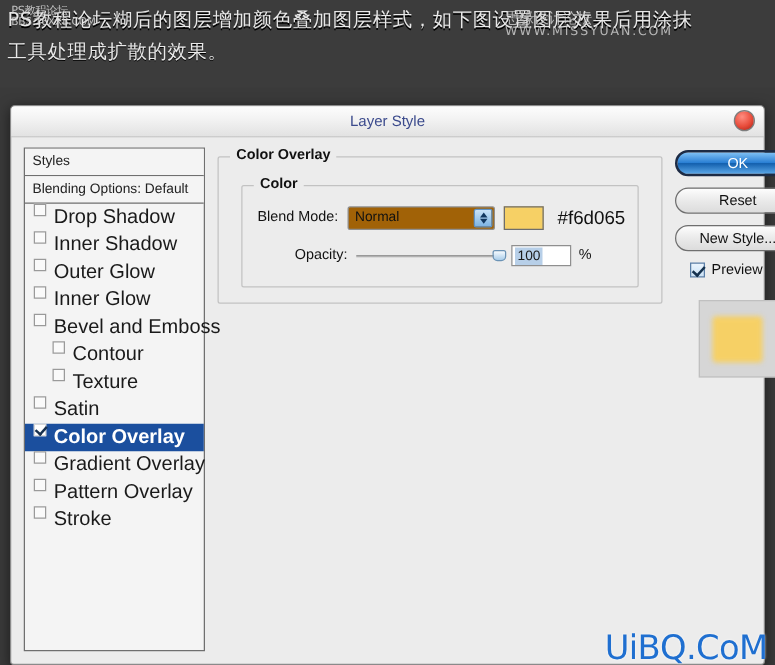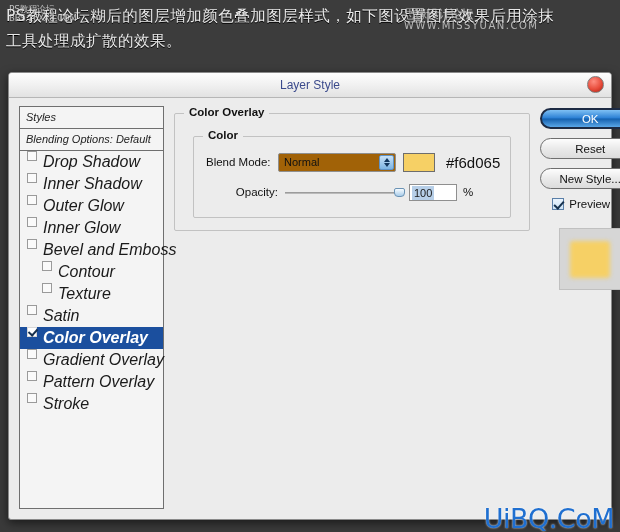--- a/index.html
+++ b/index.html
@@ -43,21 +43,21 @@
     position:absolute; left:404px; top:8px;
     font-family:"DejaVu Sans", sans-serif;
     color:#d5d5d5; opacity:.8;
     font-size:12px; line-height:12px;
     letter-spacing:-.5px;
   }
   .wm-kiss .l2{ font-size:10px; letter-spacing:1.5px; }
 
   
   .dlg{
-    position:absolute; left:8px; top:72px;
+    position:absolute; left:8px; top:84px;
     width:604px; height:448px;
     background:#ececec;
     border:1px solid #8a8a8a;
     border-radius:4px 4px 3px 3px;
     box-shadow:0 3px 10px rgba(0,0,0,.55);
     box-sizing:border-box;
   }
   .titlebar{
     height:24px;
     background:linear-gradient(to bottom,#fdfdfd 0%,#f2f2f2 45%,#e2e2e2 100%);
@@ -79,21 +79,21 @@
 
   .body{
     position:absolute; left:0; top:25px; right:0; bottom:0;
     padding:8px 10px 10px 10px;
     box-sizing:border-box;
     display:flex;
     gap:10px;
   }
 
   
-  .styles-col{ width:145px; flex:0 0 145px;font-style:italic; }
+  .styles-col{ width:145px; flex:0 0 145px; }
   .listbox{
     border:1px solid #6f6f6f;
     background:#f4f4f4;
     height:100%;
     box-sizing:border-box;
   }
   .lb-head{
     height:21px; line-height:21px;
     padding-left:6px;
     font-size:11px; color:#222;

